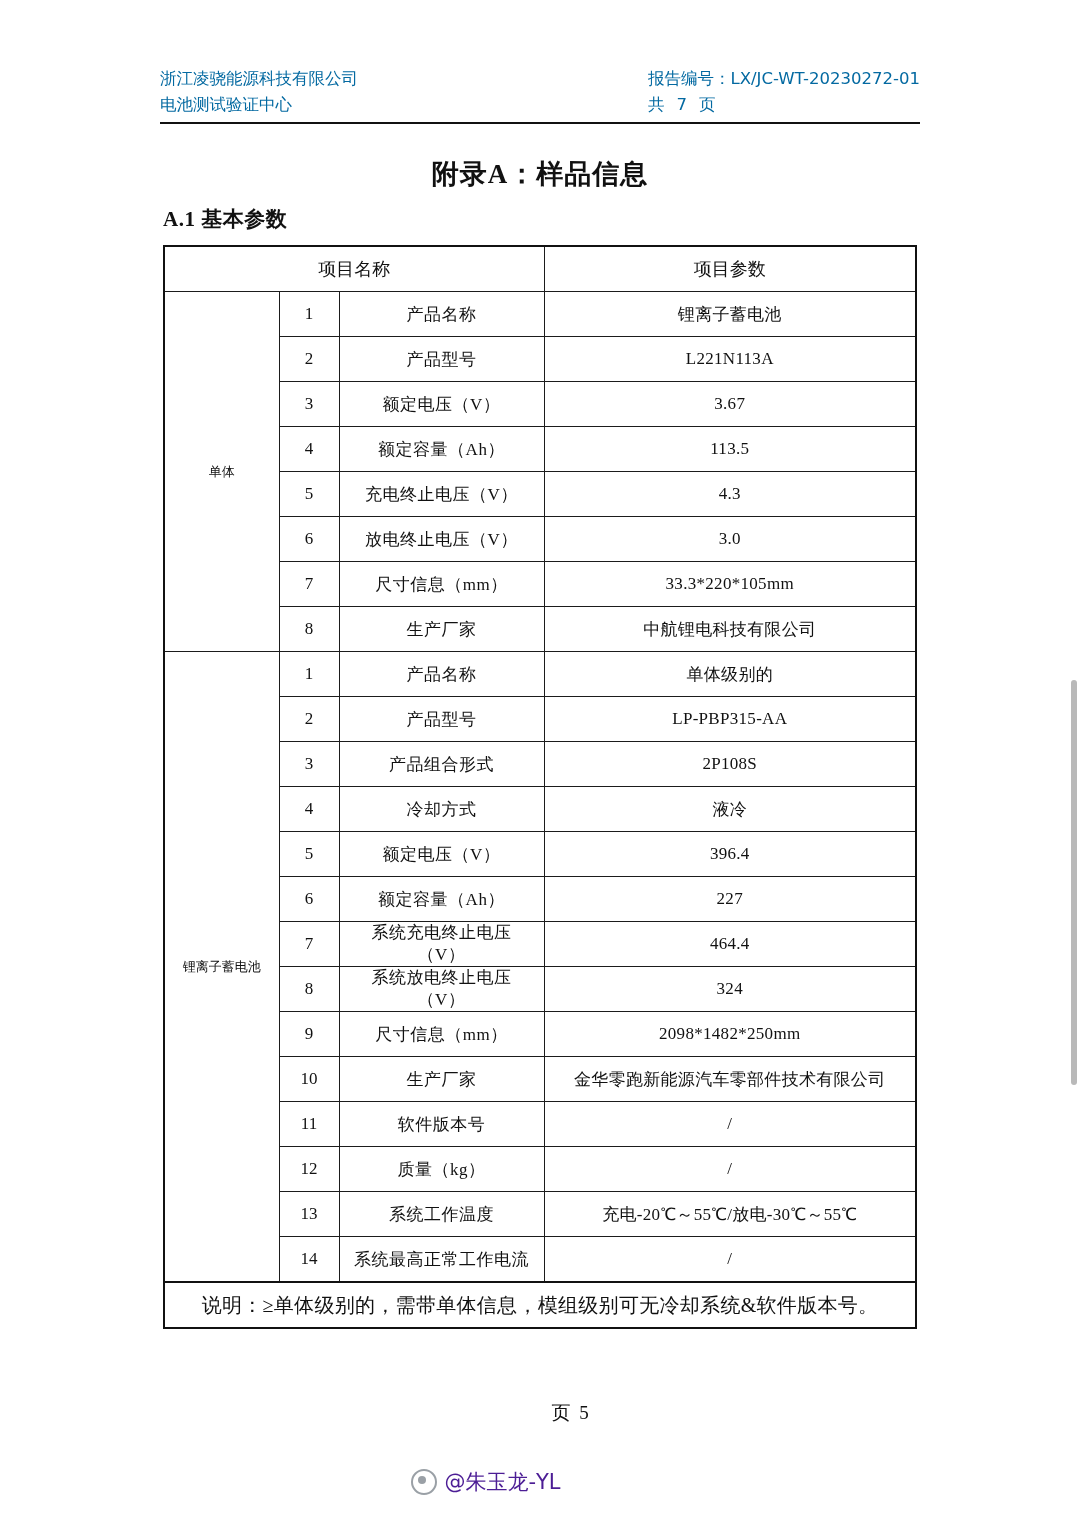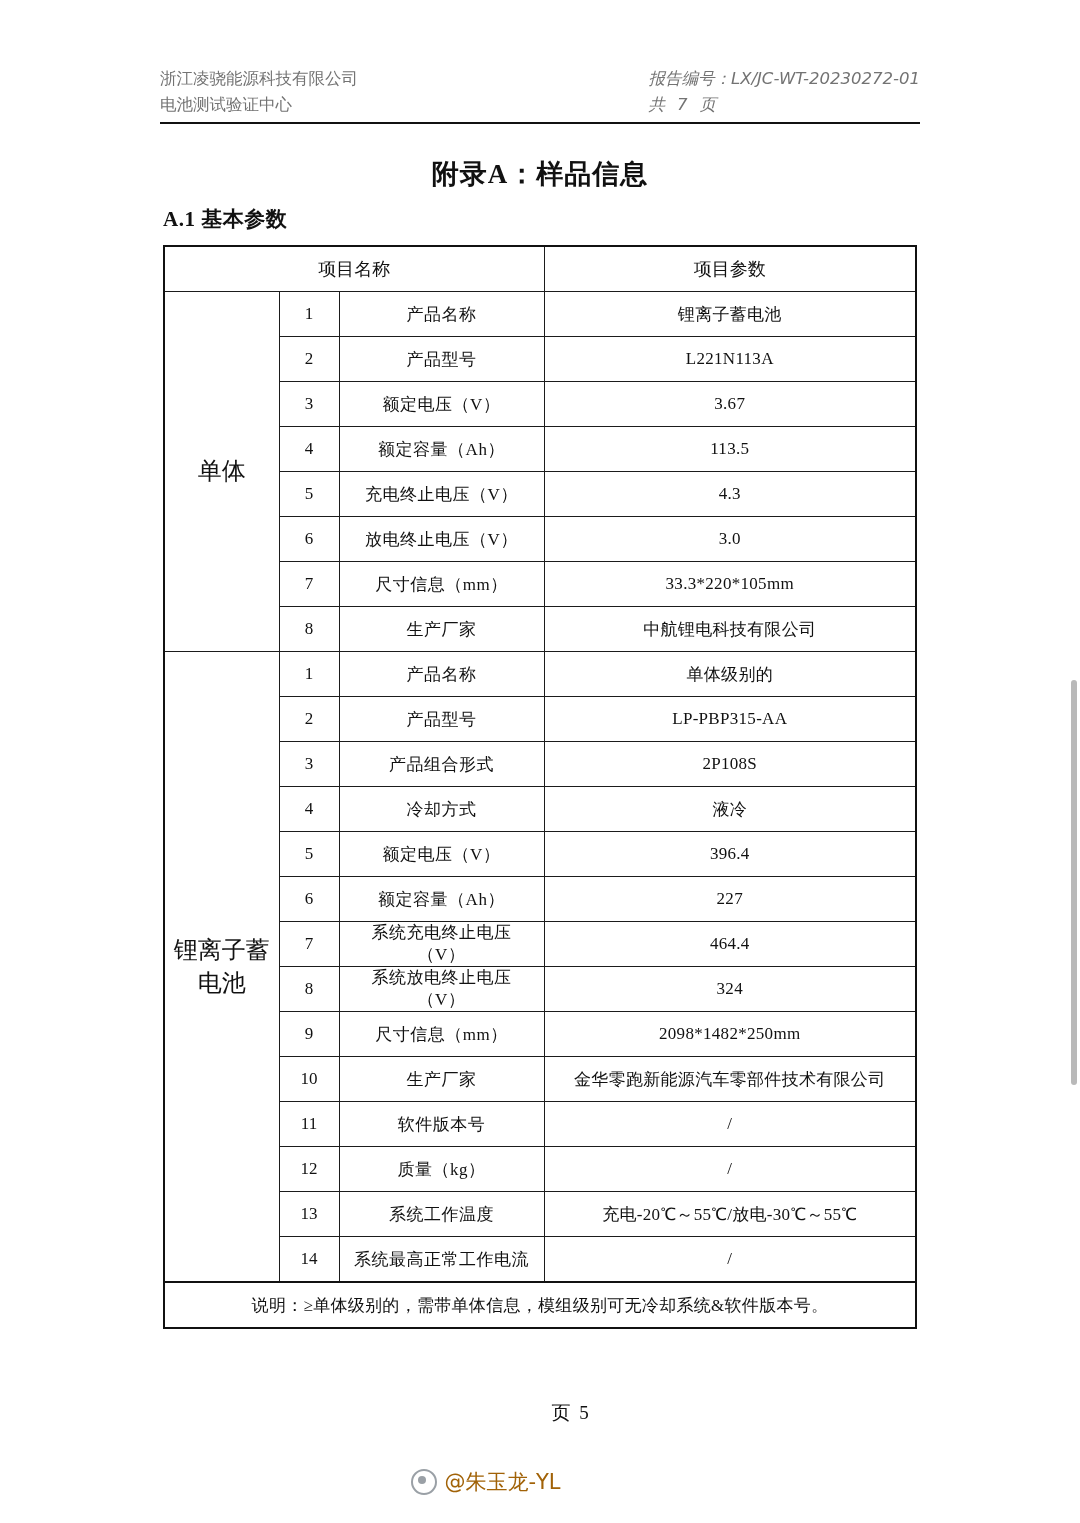--- a/index.html
+++ b/index.html
@@ -27,24 +27,24 @@
     position: absolute;
     left: 160px;
     top: 66px;
     width: 760px;
     display: flex;
     justify-content: space-between;
     align-items: flex-end;
     font-family: "DejaVu Sans", sans-serif;
     font-size: 16.5px;
     line-height: 1.55;
-    color: #737373;
+    color: #0369a1;
   }
   .doc-header .left div { white-space: nowrap; }
-  .doc-header .right { text-align: left; font-style: italic; }
+  .doc-header .right { text-align: left; }
   .doc-header .right .row1 { white-space: nowrap; }
   .doc-header .right .row2 {
     white-space: pre;
     letter-spacing: 0.5px;
   }
   .header-rule {
     position: absolute;
     left: 160px;
     top: 122px;
     width: 760px;
@@ -104,30 +104,30 @@
   .col-idx { width: 60px; }
   .col-name { width: 205px; }
   .col-val { width: 372px; }
 
   .hdr-name, .hdr-val {
     font-weight: bold;
     font-size: 18px;
     height: 48px;
   }
   .group-cell {
-    font-size: 24px;
+    font-size: 13px;
     line-height: 1.35;
   }
   .name-cell { letter-spacing: 0.5px; }
   .val-cell { letter-spacing: 0.3px; }
   .tall { height: 76px; }
   .two-line { line-height: 1.3; margin-left: 16px; }
   .note-row td {
     height: 48px;
-    font-size: 17px;
+    font-size: 20px;
     letter-spacing: 0.3px;
   }
 
   
   .page-number {
     position: absolute;
     left: 0;
     top: 1400px;
     width: 1080px;
     text-align: center;
@@ -137,21 +137,21 @@
     margin-left: 31px;
   }
   .watermark {
     position: absolute;
     left: 0;
     top: 1468px;
     width: 972px;
     text-align: center;
     font-family: "DejaVu Sans", sans-serif;
     font-size: 21px;
-    color: #a16207;
+    color: #4c1d95;
     display: flex;
     align-items: center;
     justify-content: center;
     gap: 7px;
   }
   .weibo-eye {
     display: inline-block;
     width: 22px;
     height: 22px;
     border-radius: 50%;

